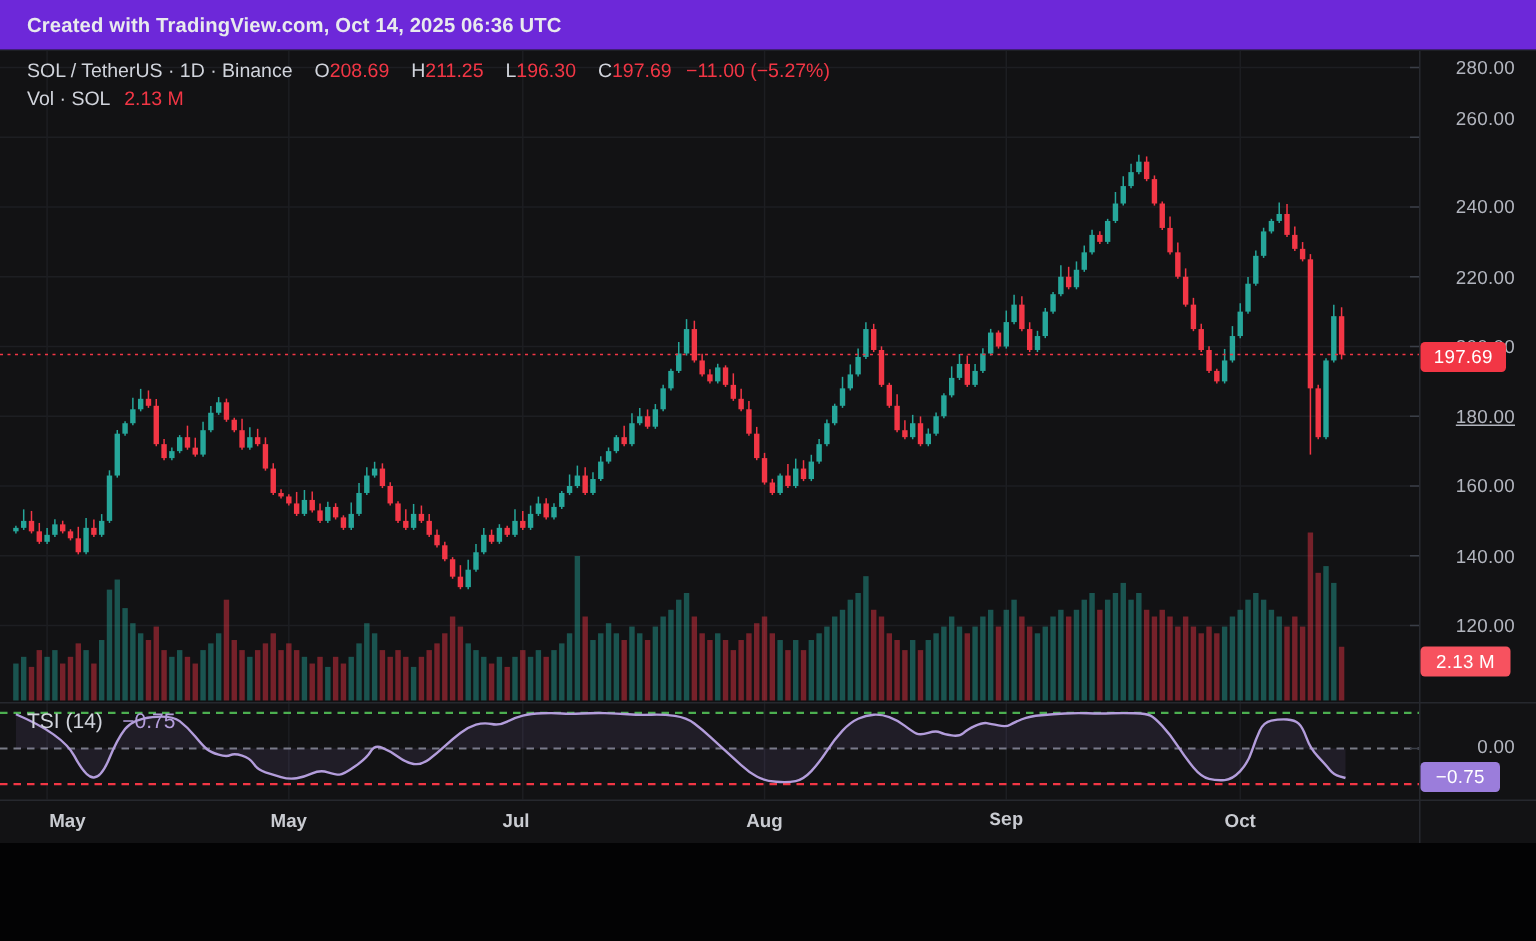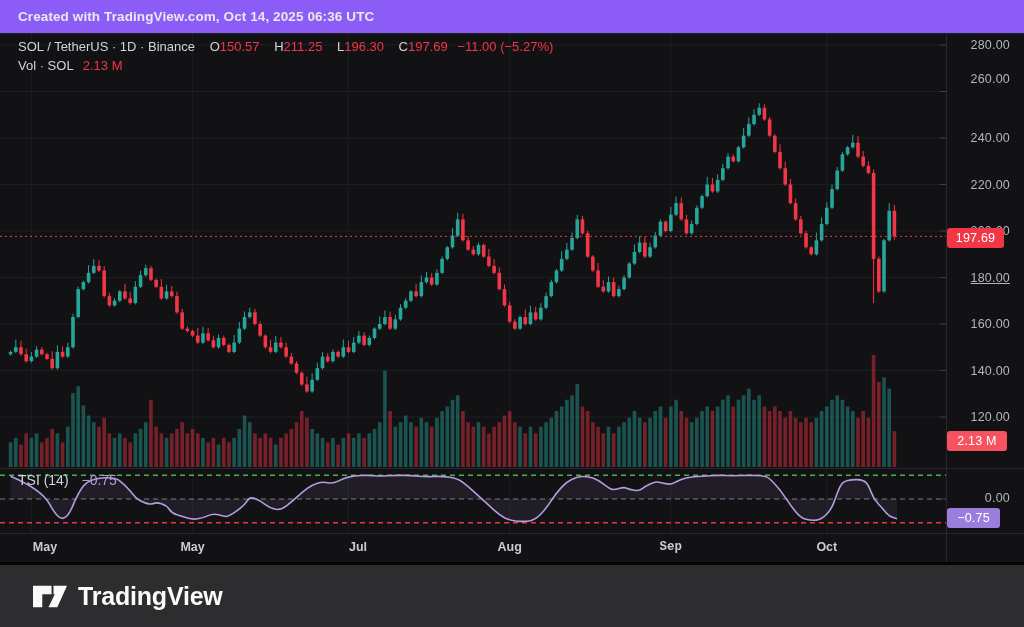--- a/index.html
+++ b/index.html
@@ -1,21 +1,21 @@
 <!DOCTYPE html>
 <html><head>
 <meta charset="utf-8">
 <style>
   * { margin:0; padding:0; box-sizing:border-box; }
   html,body { background:#000; }
   body { font-family:"Liberation Sans", sans-serif; }
   #app { position:relative; width:1024px; height:627px; background:#030304; overflow:hidden; }
 
   
-  .title-bar { position:absolute; top:0; left:0; width:1024px; height:33px; background:#8b5cf6;
+  .title-bar { position:absolute; top:0; left:0; width:1024px; height:33px; background:#6d28d9;
     color:#e8eaed; font-size:13.5px; font-weight:700; line-height:33px; padding-left:18px; letter-spacing:.1px; z-index:8; }
 
   
   .chart-panel { position:absolute; top:33px; left:0; width:1024px; height:529px; background:#121214;
     border-top:1px solid #1e2025; }
   #chart-svg { position:absolute; top:0; left:0; z-index:1; }
 
   
   .legend { position:absolute; left:18px; font-size:13px; color:#d1d4dc; z-index:6; white-space:nowrap; font-weight:500; }
   .legend-row1 { top:39px; }
@@ -599,21 +599,21 @@
       <line x1="940" y1="231" x2="946" y2="231" stroke="#3a3e47" stroke-width="1"></line>
       <line x1="940" y1="277.5" x2="946" y2="277.5" stroke="#3a3e47" stroke-width="1"></line>
       <line x1="940" y1="324" x2="946" y2="324" stroke="#3a3e47" stroke-width="1"></line>
       <line x1="940" y1="370.5" x2="946" y2="370.5" stroke="#3a3e47" stroke-width="1"></line>
       <line x1="940" y1="417" x2="946" y2="417" stroke="#3a3e47" stroke-width="1"></line>
       <line x1="940" y1="499" x2="946" y2="499" stroke="#3a3e47" stroke-width="1"></line>
     </svg>
 
   <div class="legend legend-row1">
     <span>SOL / TetherUS · 1D · Binance</span>
-    <span class="k">O</span><span class="red">150.57</span>
+    <span class="k">O</span><span class="red">208.69</span>
     <span class="k">H</span><span class="red">211.25</span>
     <span class="k">L</span><span class="red">196.30</span>
     <span class="k">C</span><span class="red">197.69</span>
     <span class="red sp">−11.00 (−5.27%)</span>
   </div>
 
   <div class="legend legend-row2">
     <span>Vol · SOL</span>
     <span class="red sp">2.13 M</span>
   </div>
@@ -630,32 +630,25 @@
       <div class="axis-label" style="top: 177.5px;">220.00</div>
       <div class="axis-label" style="top: 224px;">200.00</div>
       <div class="axis-label" style="top: 270.5px; text-decoration: underline;">180.00</div>
       <div class="axis-label" style="top: 317px;">160.00</div>
       <div class="axis-label" style="top: 363.5px;">140.00</div>
       <div class="axis-label" style="top: 410px;">120.00</div>
     </div>
   <div id="time-axis">
       <div class="month-label" style="left: 45px;">May</div>
       <div class="month-label" style="left: 192.558px;">May</div>
-      <div class="month-label" style="left: 358px;">Jul</div>
+      <div class="month-label" style="left: 344px;">Jul</div>
       <div class="month-label" style="left: 509.687px;">Aug</div>
       <div class="month-label" style="left: 670.851px; font-family: Liberation Mono, monospace;">Sep</div>
       <div class="month-label" style="left: 826.816px;">Oct</div>
     </div>
 
   <div class="badge" id="last-price-badge" style="background: rgb(242, 54, 69);">197.69</div>
   <div class="badge" id="volume-badge" style="background: rgb(247, 82, 95);">2.13 M</div>
   <div class="axis-label" id="tsi-zero-label">0.00</div>
   <div class="badge" id="tsi-badge" style="background: rgb(155, 125, 219);">−0.75</div>
 
-  <div class="footer">
-    <svg width="34" height="27" viewBox="0 0 44 34">
-      <path d="M0 3 h24 v11 h-12 v17 h-12 z" fill="#fafafa"></path>
-      <path d="M26.5 3 h17.5 l-12.5 28 h-11.5 l8.2 -17 h-1.7 z" fill="#fafafa"></path>
-    </svg>
-    <span class="brand">TradingView</span>
-  </div>
 
 </div>
 
 </body></html>

